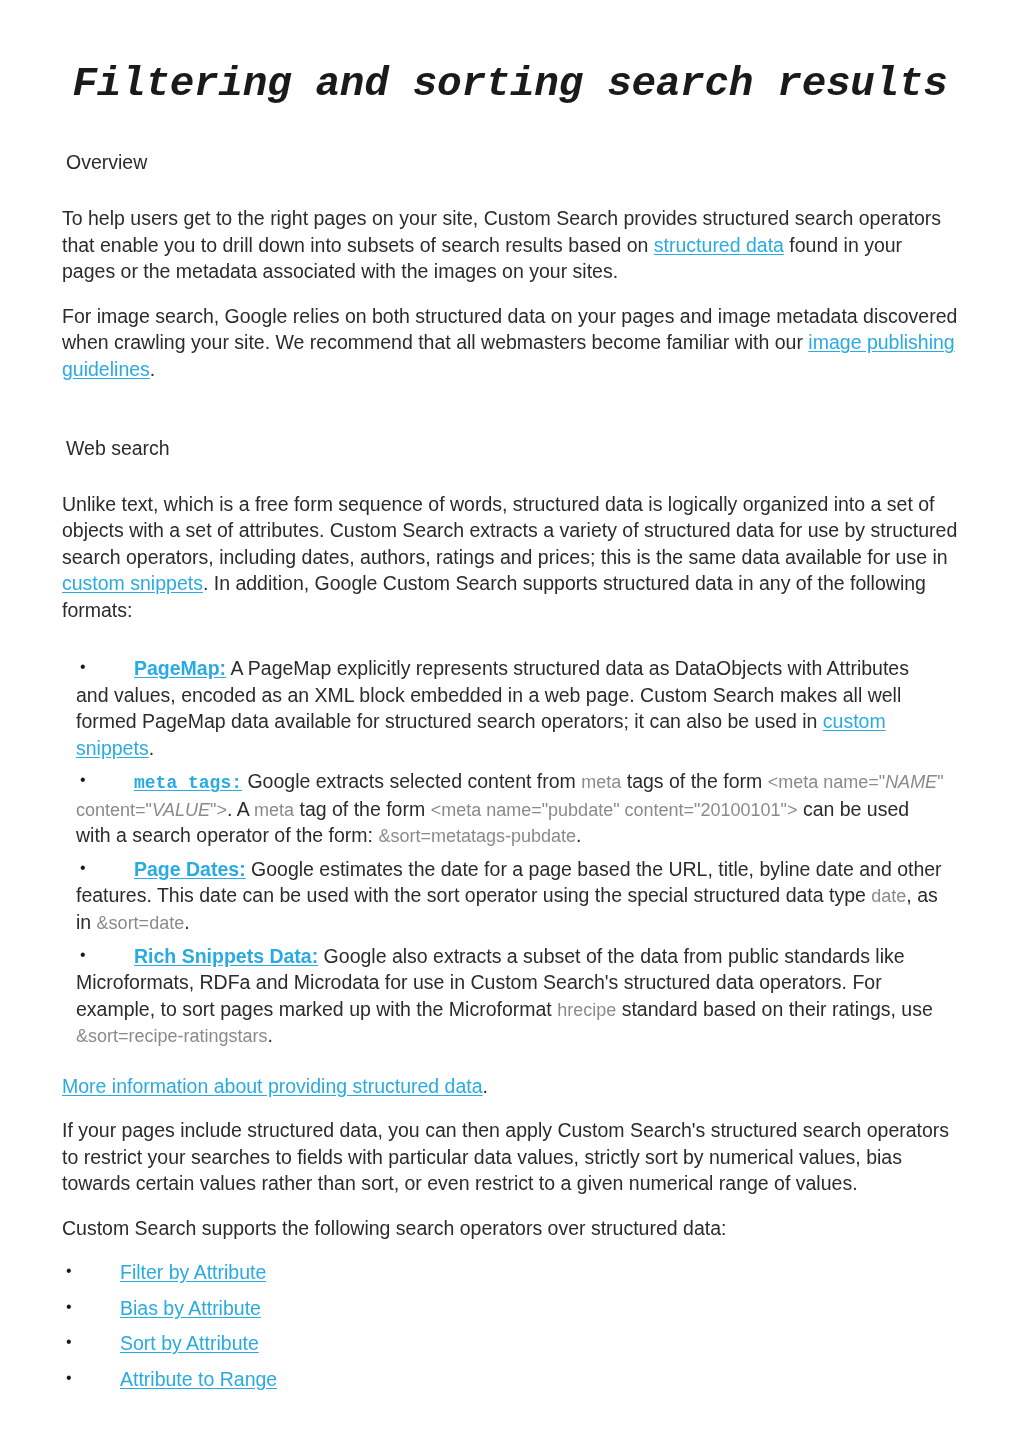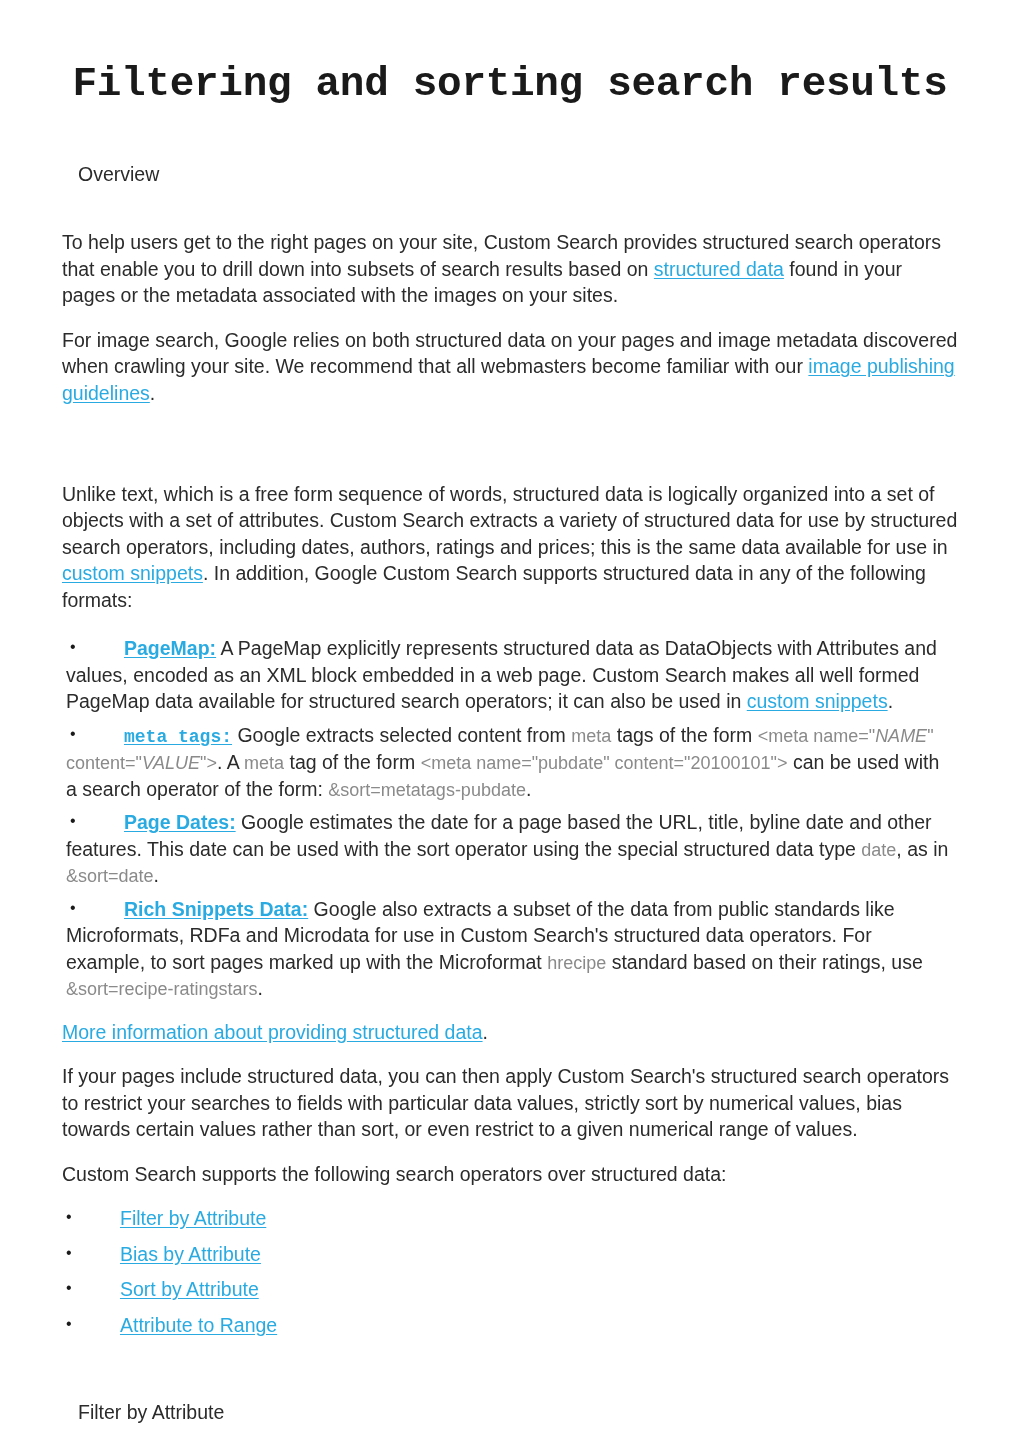--- a/index.html
+++ b/index.html
@@ -16,36 +16,37 @@
   }
   .page {
     width: 1020px;
     height: 1443px;
     position: relative;
     box-sizing: border-box;
     padding: 0 62px 0 62px;
   }
   h1.doc-title {
     font-family: "Liberation Mono", "DejaVu Sans Mono", monospace;
+    font-style: italic;
     font-weight: bold;
     font-size: 41px;
     line-height: 1.1;
     text-align: center;
     color: #1a1a1a;
     margin: 0;
     padding-top: 62px;
     letter-spacing: -0.3px;
     white-space: nowrap;
   }
   .h2 {
     font-size: 19.5px;
     line-height: 1.35;
     color: #2b2b2b;
     font-weight: normal;
-    margin: 16px;
+    margin: 4px;
   }
   p.body {
     font-size: 19.5px;
     line-height: 1.36;
     color: #2b2b2b;
     margin: 0;
     text-align: left;
   }
   .sp-48 { height: 48px; }
   .sp-38 { height: 38px; }
@@ -72,21 +73,21 @@
     font-size: 18px;
     color: #8a8a8a;
     letter-spacing: 0px;
   }
   code.i { font-style: italic; }
 
   b, strong { font-weight: normal; color: #2b2b2b; }
 
   ul.bullets {
     list-style: none;
-    margin: 4px;
+    margin: 14px;
     padding: 0;
   }
   ul.bullets > li {
     position: relative;
     font-size: 19.5px;
     line-height: 1.36;
     color: #2b2b2b;
     padding-left: 0;
     margin: 0 0 7px 0;
     text-indent: 58px;
@@ -138,20 +139,21 @@
   <div class="sp-26"></div>
 
   <p class="body"><span>To help users get to the right pages on your site, Custom Search provides structured search operators that enable you to drill down into subsets of search results based on </span><a class="lnk" href="#">structured data</a><span> found in your pages or the metadata associated with the images on your sites.</span></p>
 
   <div class="sp-18"></div>
 
   <p class="body"><span>For </span><b>image search</b><span>, Google relies on both structured data on your pages and image metadata discovered when crawling your site. We recommend that all webmasters become familiar with our </span><a class="lnk" href="#">image publishing guidelines</a><span>.</span></p>
 
   <div class="sp-48"></div>
 
+  <div class="h2">Web search</div>
 
   <div class="sp-26"></div>
 
   <p class="body"><span>Unlike text, which is a free form sequence of words, structured data is logically organized into a set of objects with a set of attributes. Custom Search extracts a variety of structured data for use by structured search operators, including dates, authors, ratings and prices; this is the same data available for use in </span><a class="lnk" href="#">custom snippets</a><span>. In addition, Google Custom Search supports structured data in any of the following formats:</span></p>
 
   <div class="sp-18"></div>
 
   <ul class="bullets">
 
     <li><a class="lnk b" href="#">PageMap:</a><span class="cont"> A PageMap explicitly represents structured data as DataObjects with Attributes and values, encoded as an XML block embedded in a web page. Custom Search makes all well formed PageMap data available for structured search operators; it can also be used in </span><a class="lnk" href="#">custom snippets</a><span class="cont">.</span></li>

